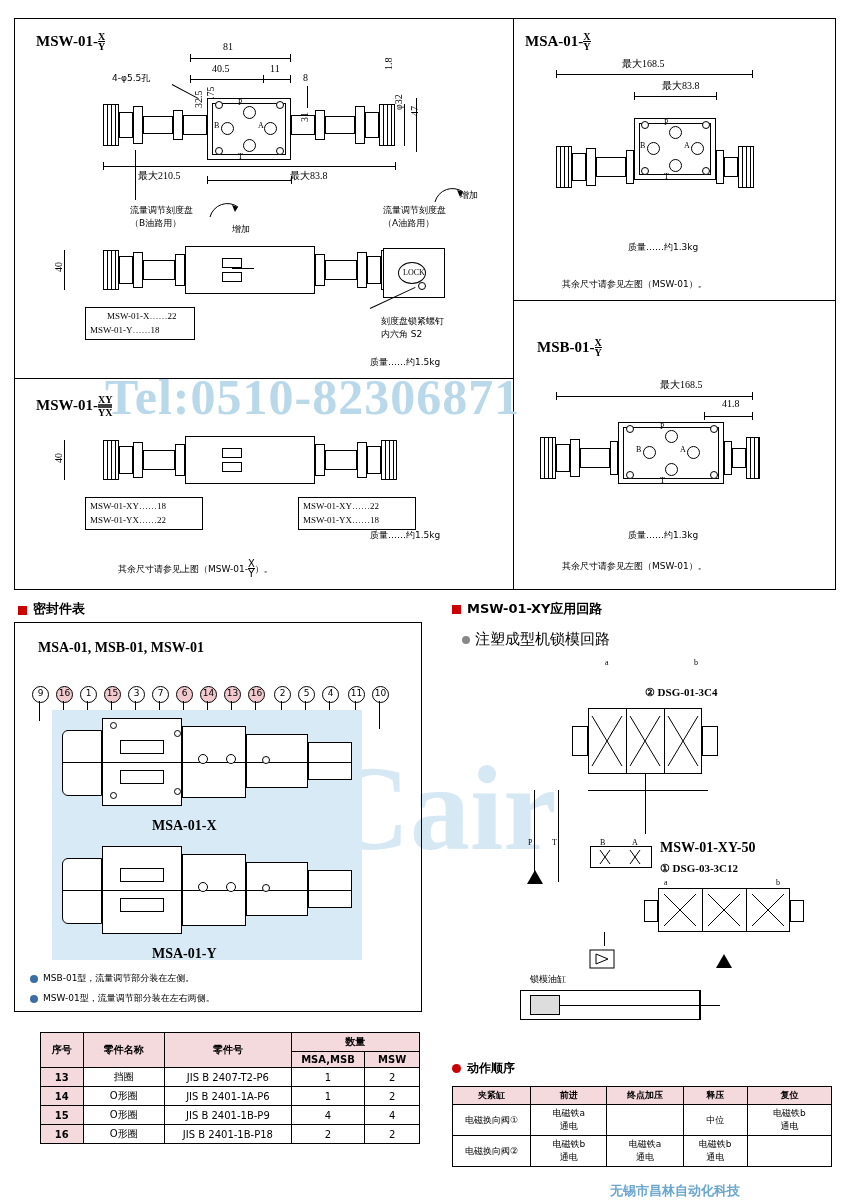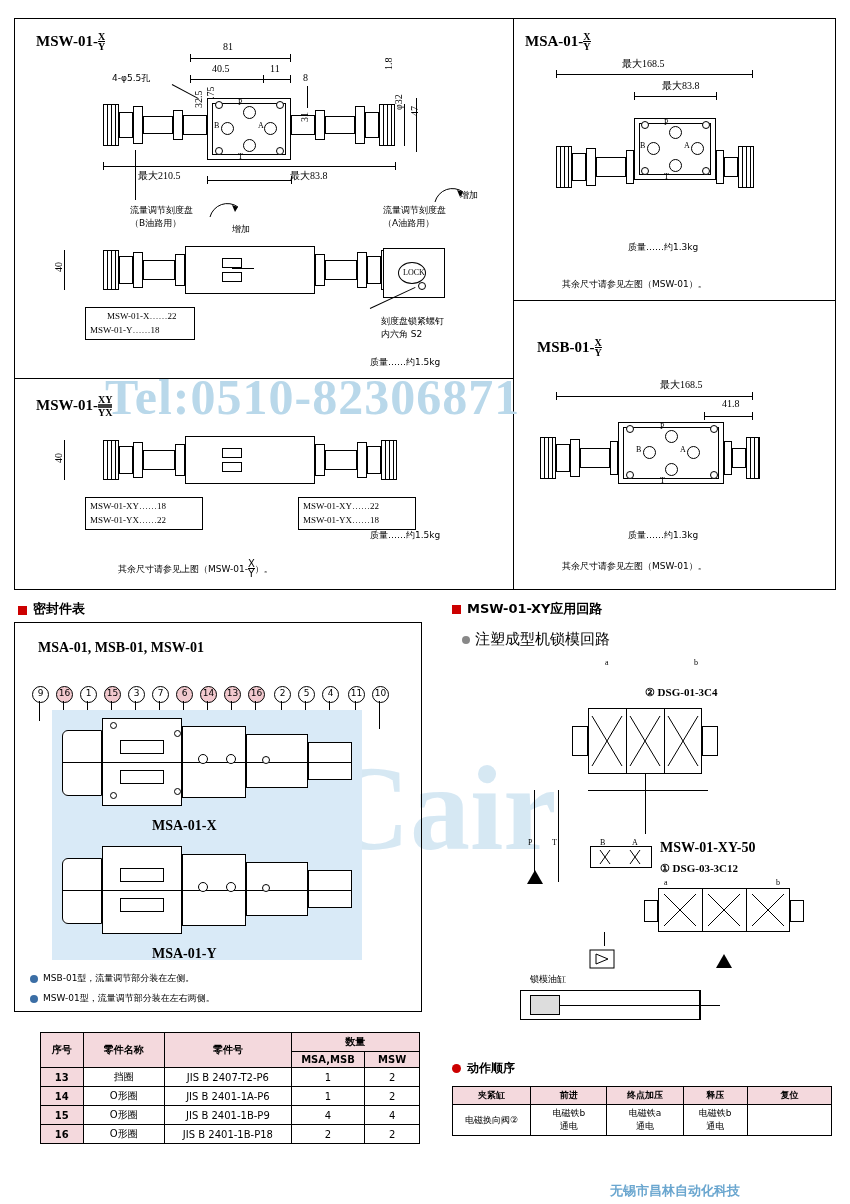--- a/index.html
+++ b/index.html
@@ -509,20 +509,29 @@
       <tr>
         <th style="width:74px;">夹紧缸</th>
         <th style="width:72px;">前进</th>
         <th style="width:72px;">终点加压</th>
         <th style="width:60px;">释压</th>
         <th style="width:80px;">复位</th>
       </tr>
     </thead>
     <tbody>
       <tr>
+        <td class="lcol" style="white-space:pre-line">电磁换向阀①</td>
+        <td style="white-space:pre-line">电磁铁a
+通电</td>
+        <td style="white-space:pre-line"></td>
+        <td style="white-space:pre-line">中位</td>
+        <td style="white-space:pre-line">电磁铁b
+通电</td>
+      </tr>
+      <tr>
         <td class="lcol" style="white-space:pre-line">电磁换向阀②</td>
         <td style="white-space:pre-line">电磁铁b
 通电</td>
         <td style="white-space:pre-line">电磁铁a
 通电</td>
         <td style="white-space:pre-line">电磁铁b
 通电</td>
         <td style="white-space:pre-line"></td>
       </tr>
     </tbody>

